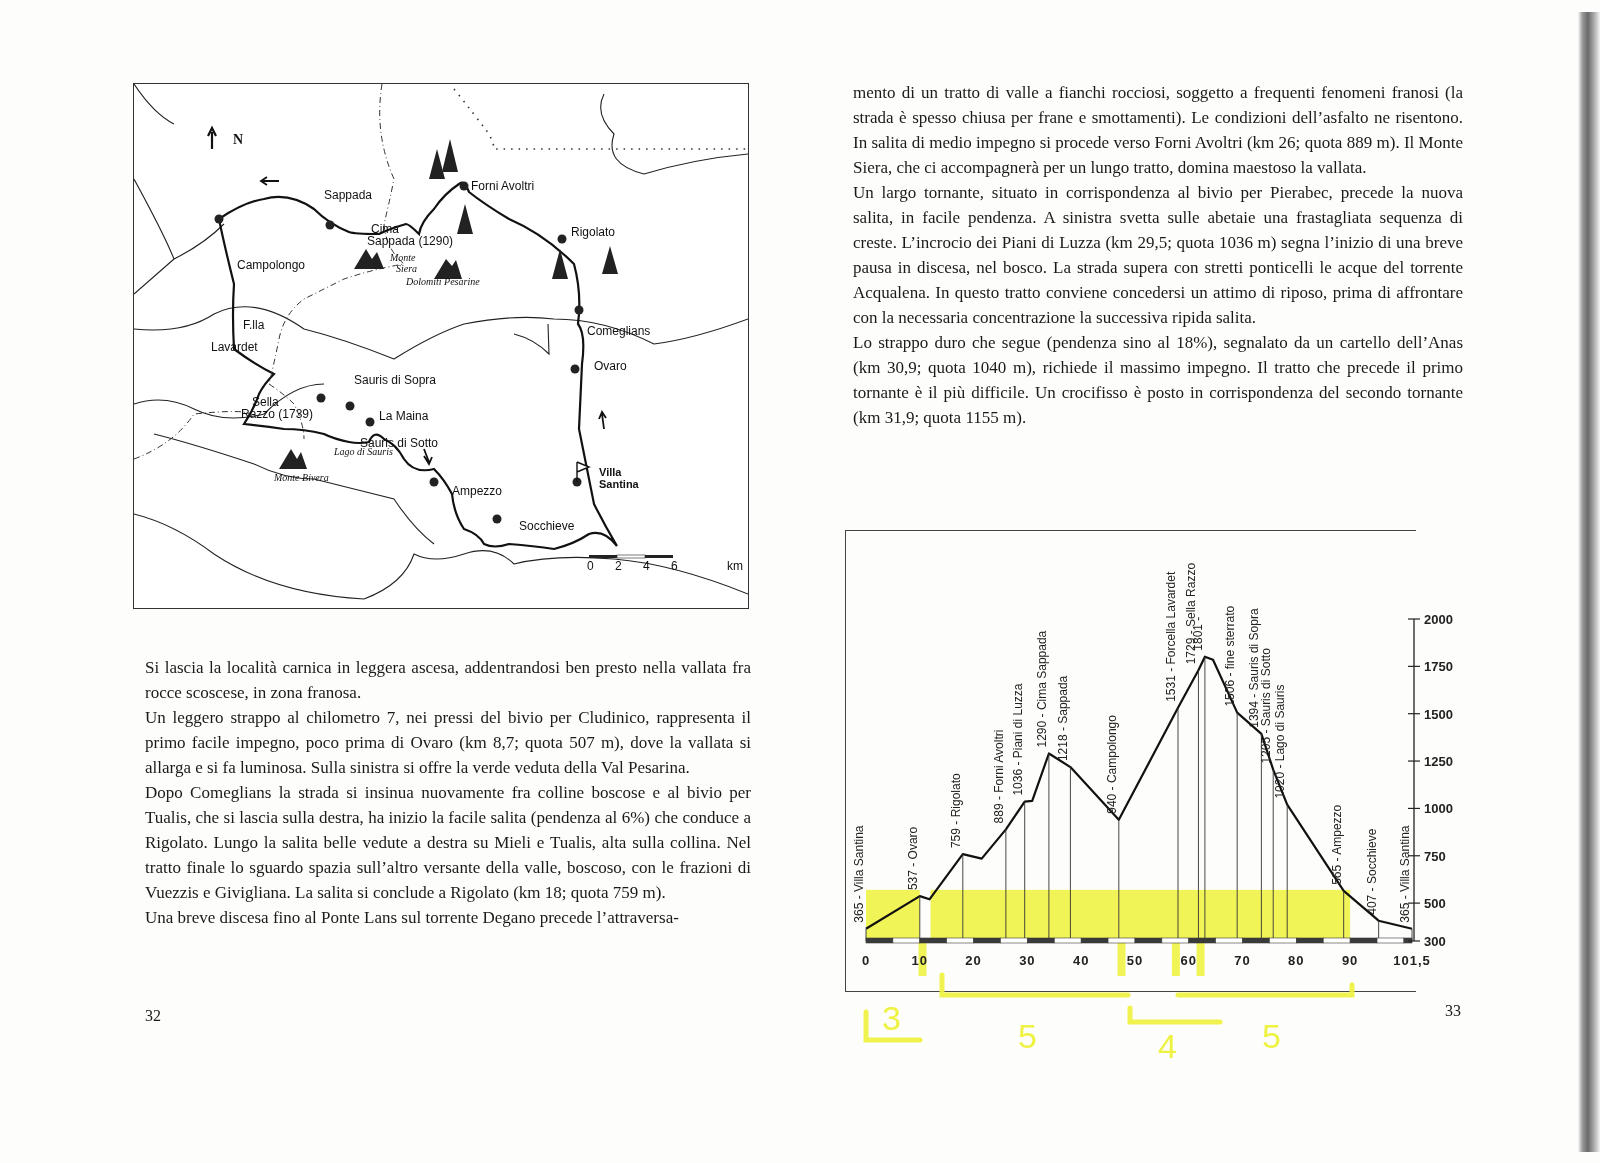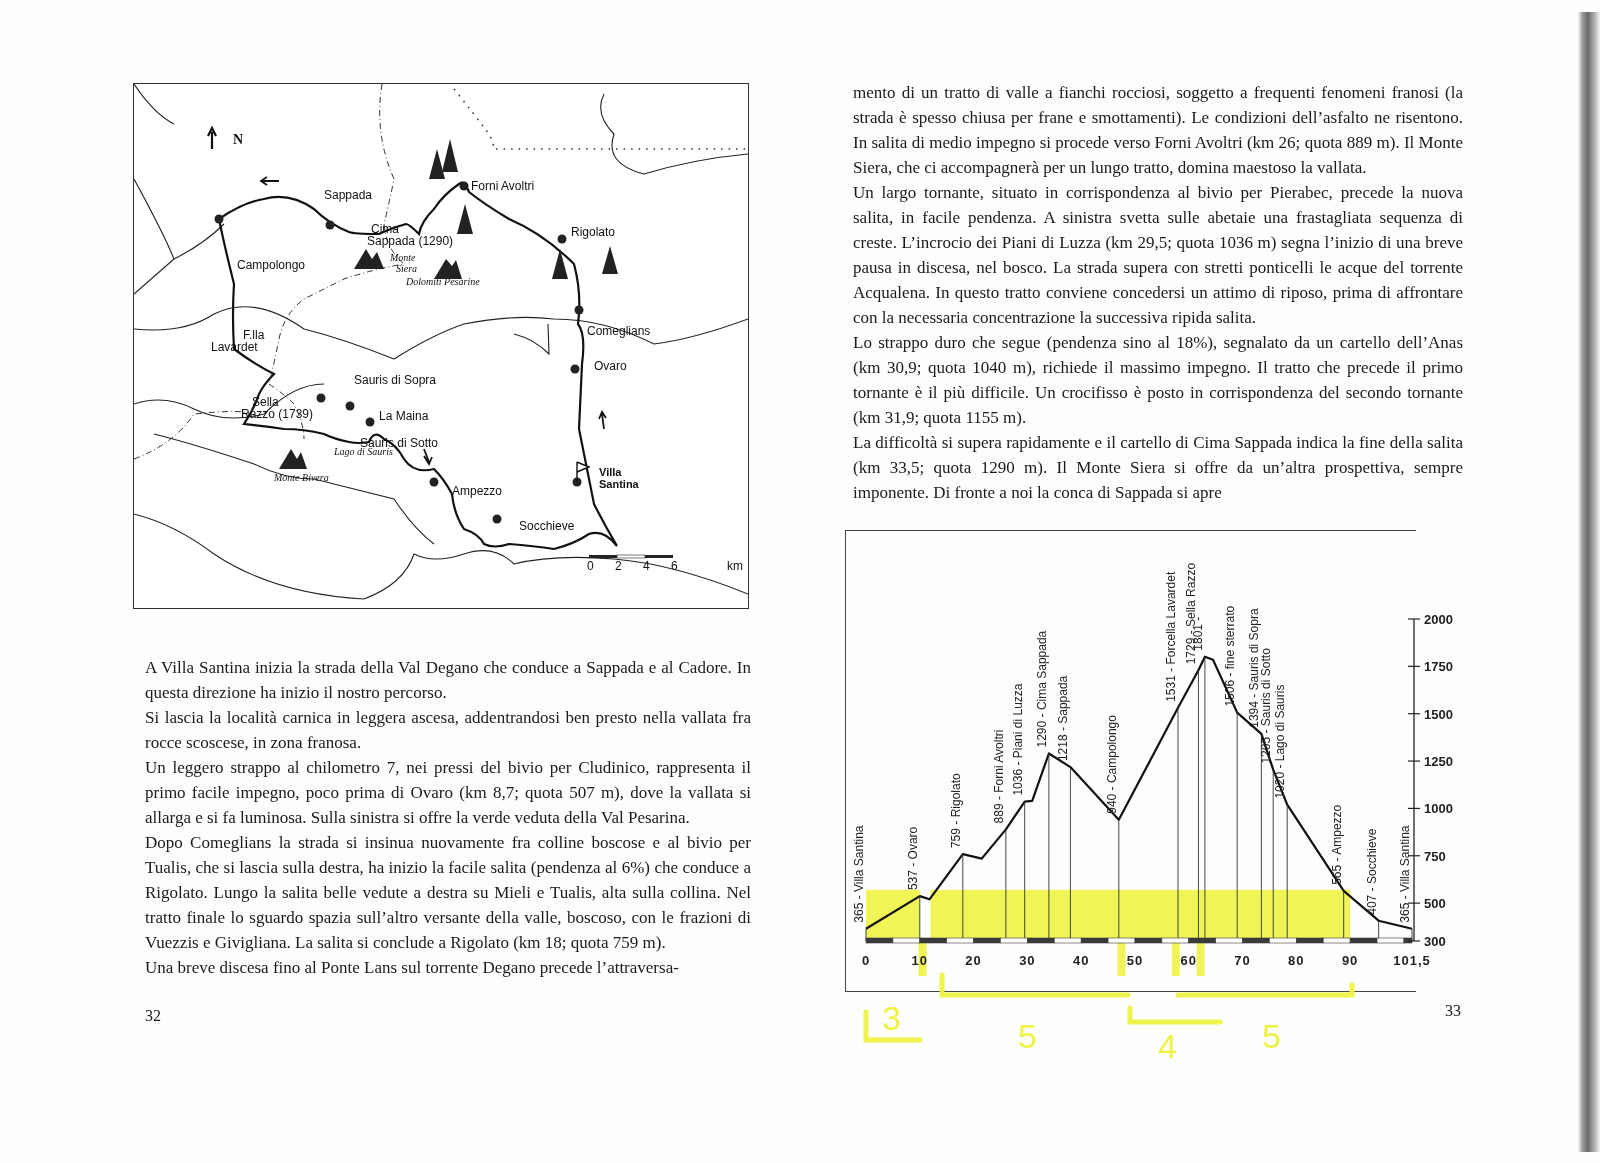--- a/index.html
+++ b/index.html
@@ -102,54 +102,52 @@
   <span class="maplbl" style="left:103px;top:140px;margin-top:36px;">Campolongo</span>
   <span class="maplbl" style="left:237px;top:140px;">Cima</span>
   <span class="maplbl" style="left:233px;top:152px;">Sappada (1290)</span>
   <span class="maplbl" style="left:337px;top:97px;">Forni Avoltri</span>
   <span class="maplbl" style="left:437px;top:143px;">Rigolato</span>
   <span class="maplbl it" style="left:256px;top:168px;">Monte</span>
   <span class="maplbl it" style="left:262px;top:179px;">Siera</span>
   <span class="maplbl it" style="left:272px;top:192px;">Dolomiti Pesarine</span>
   <span class="maplbl" style="left:453px;top:242px;">Comeglians</span>
   <span class="maplbl" style="left:460px;top:277px;">Ovaro</span>
-  <span class="maplbl" style="left:85px;top:246px;padding-left:24px;">F.lla</span>
+  <span class="maplbl" style="left:85px;top:236px;padding-left:24px;">F.lla</span>
   <span class="maplbl" style="left:77px;top:258px;">Lavardet</span>
   <span class="maplbl" style="left:220px;top:291px;">Sauris di Sopra</span>
   <span class="maplbl" style="left:226px;top:328px;margin-top:26px;">Sauris di Sotto</span>
   <span class="maplbl" style="left:118px;top:313px;text-align:center;">Sella</span>
   <span class="maplbl" style="left:107px;top:325px;">Razzo (1739)</span>
   <span class="maplbl" style="left:245px;top:327px;">La Maina</span>
   <span class="maplbl it" style="left:200px;top:362px;">Lago di Sauris</span>
   <span class="maplbl it" style="left:140px;top:388px;">Monte Bivera</span>
   <span class="maplbl" style="left:318px;top:402px;">Ampezzo</span>
   <span class="maplbl bold" style="left:465px;top:383px;">Villa</span>
   <span class="maplbl bold" style="left:465px;top:395px;">Santina</span>
   <span class="maplbl" style="left:385px;top:437px;">Socchieve</span>
   <span class="maplbl" style="left:453px;top:477px;">0</span>
   <span class="maplbl" style="left:481px;top:477px;">2</span>
   <span class="maplbl" style="left:509px;top:477px;">4</span>
   <span class="maplbl" style="left:537px;top:477px;">6</span>
   <span class="maplbl" style="left:573px;top:477px;padding-left:20px;">km</span>
 </div>
 
 <div class="textcol left-col">
-  <p>A Villa Santina inizia la strada della Val Degano che conduce a Sappada e al Cadore. In questa direzione ha inizio il nostro percorso.</p>
   <p>Si lascia la località carnica in leggera ascesa, addentrandosi ben presto nella vallata fra rocce scoscese, in zona franosa.</p>
   <p>Un leggero strappo al chilometro 7, nei pressi del bivio per Cludinico, rappresenta il primo facile impegno, poco prima di Ovaro (km 8,7; quota 507 m), dove la vallata si allarga e si fa luminosa. Sulla sinistra si offre la verde veduta della Val Pesarina.</p>
   <p>Dopo Comeglians la strada si insinua nuovamente fra colline boscose e al bivio per Tualis, che si lascia sulla destra, ha inizio la facile salita (pendenza al 6%) che conduce a Rigolato. Lungo la salita belle vedute a destra su Mieli e Tualis, alta sulla collina. Nel tratto finale lo sguardo spazia sull’altro versante della valle, boscoso, con le frazioni di Vuezzis e Givigliana. La salita si conclude a Rigolato (km 18; quota 759 m).</p>
   <p>Una breve discesa fino al Ponte Lans sul torrente Degano precede l’attraversa-</p>
 </div>
 <span class="pagenum" style="left:145px;top:1007px;">32</span>
 
 <div class="textcol right-col">
   <p>mento di un tratto di valle a fianchi rocciosi, soggetto a frequenti fenomeni franosi (la strada è spesso chiusa per frane e smottamenti). Le condizioni dell’asfalto ne risentono. In salita di medio impegno si procede verso Forni Avoltri (km 26; quota 889 m). Il Monte Siera, che ci accompagnerà per un lungo tratto, domina maestoso la vallata.</p>
   <p>Un largo tornante, situato in corrispondenza al bivio per Pierabec, precede la nuova salita, in facile pendenza. A sinistra svetta sulle abetaie una frastagliata sequenza di creste. L’incrocio dei Piani di Luzza (km 29,5; quota 1036 m) segna l’inizio di una breve pausa in discesa, nel bosco. La strada supera con stretti ponticelli le acque del torrente Acqualena. In questo tratto conviene concedersi un attimo di riposo, prima di affrontare con la necessaria concentrazione la successiva ripida salita.</p>
   <p>Lo strappo duro che segue (pendenza sino al 18%), segnalato da un cartello dell’Anas (km 30,9; quota 1040 m), richiede il massimo impegno. Il tratto che precede il primo tornante è il più difficile. Un crocifisso è posto in corrispondenza del secondo tornante (km 31,9; quota 1155 m).</p>
-  <p>La difficoltà si supera rapidamente e il cartello di Cima Sappada indica la fine della salita (km 33,5; quota 1290 m). Il Monte Siera si offre da un’altra prospettiva, sempre imponente. Di fronte a noi la conca di Sappada si apre</p>
 </div>
 <span class="pagenum" style="left:1445px;top:1002px;">33</span>
 
 <div class="chart-box"></div>
 <svg id="profile" width="1600" height="1163">
     <rect x="866" y="889.8588235294118" width="53.793103448275815" height="53.14117647058822" fill="#eef23a" opacity="0.85"></rect>
     <rect x="930.551724137931" y="889.8588235294118" width="419.58620689655174" height="53.14117647058822" fill="#eef23a" opacity="0.85"></rect>
     <rect x="1117.5172413793102" y="941" width="8" height="35" fill="#eef23a" opacity="0.85"></rect>
     <rect x="1171.848275862069" y="941" width="8" height="35" fill="#eef23a" opacity="0.85"></rect>
     <rect x="1196.593103448276" y="941" width="8" height="35" fill="#eef23a" opacity="0.85"></rect>

